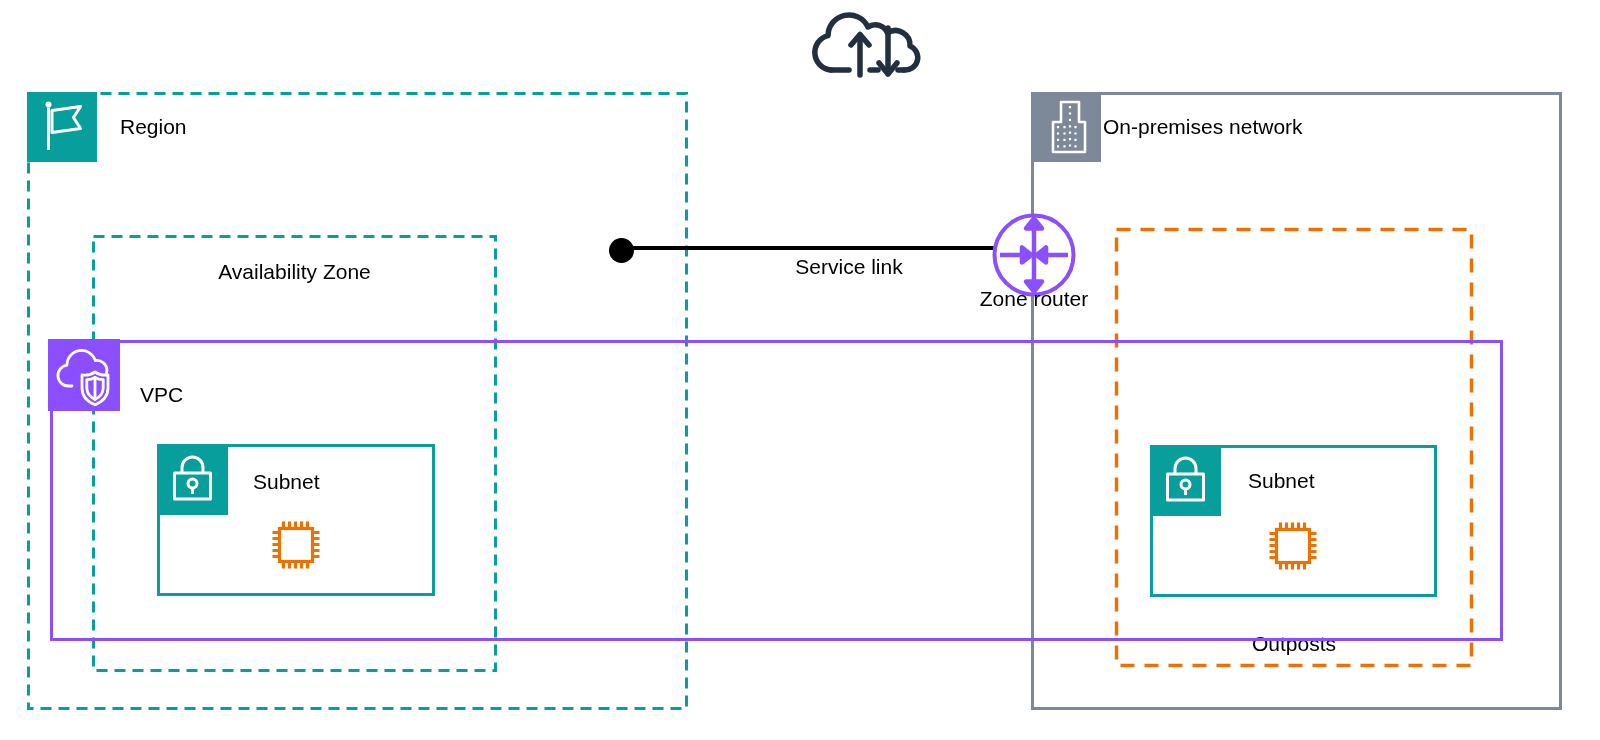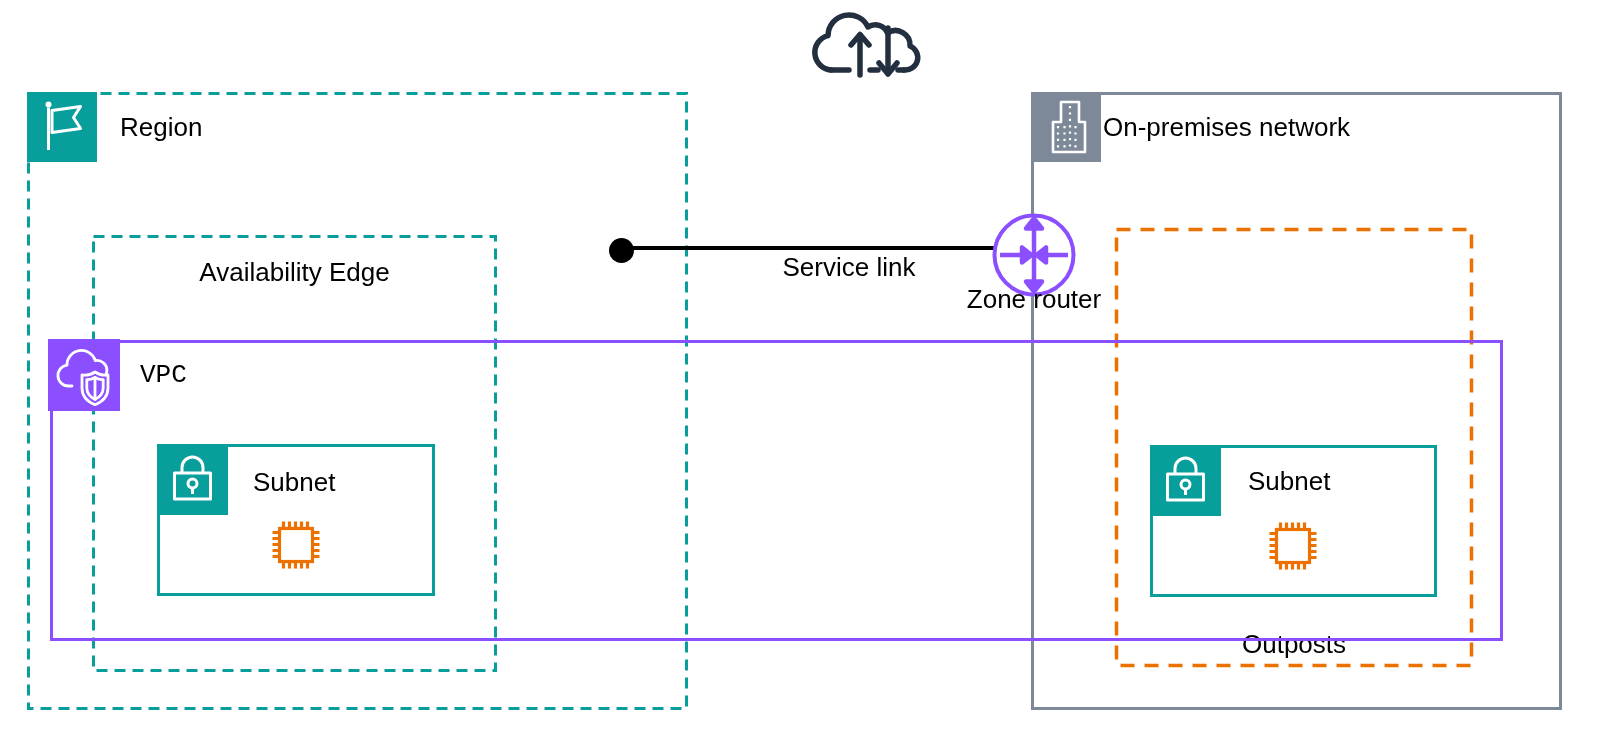--- a/index.html
+++ b/index.html
@@ -14,21 +14,21 @@
   .vpc-box     { border:3px solid #8C4FFF; z-index:2; }
   .onprem-box  { border:3px solid #7D8998; z-index:1; }
   .subnet-box  { border:3px solid #089E9B; z-index:3; }
 
   .dashed-box  { z-index:1; }
 
   .icon-sq { position:absolute; z-index:4; display:block; }
   .glyph   { position:absolute; z-index:4; display:block; }
 
   .label {
-    position:absolute; z-index:6; font-size:26px; line-height:30px;
+    position:absolute; z-index:6; font-size:21px; line-height:30px;
     white-space:nowrap;
   }
   .label-center { text-align:center; }
 
   .link-line { position:absolute; left:633px; top:246px; width:362px; height:4px; background:#000; z-index:5; }
   .link-dot  { position:absolute; left:609px; top:238px; width:25px; height:25px; border-radius:50%; background:#000; z-index:5; }
   .router-svg { position:absolute; left:991px; top:212px; z-index:5; }
 </style>
 </head>
 <body>
@@ -51,21 +51,21 @@
   <div class="box dashed-box" style="left:27px; top:92px; width:661px; height:618px;">
     <svg class="border" width="661" height="618">
       <rect x="1.5" y="1.5" width="658" height="615" fill="none" stroke="#089E9B" stroke-width="3" stroke-dasharray="11 7"></rect>
     </svg>
   </div>
 
   <div class="box dashed-box" style="left:92px; top:235px; width:405px; height:437px;">
     <svg class="border" width="405" height="437">
       <rect x="1.5" y="1.5" width="402" height="434" fill="none" stroke="#089E9B" stroke-width="3" stroke-dasharray="11 7"></rect>
     </svg>
-    <div class="label label-center" style="left:0; top:22px; width:100%;">Availability Edge</div>
+    <div class="label label-center" style="left:0; top:22px; width:100%;">Availability Zone</div>
   </div>
 
   <div class="box onprem-box" style="left:1031px; top:92px; width:531px; height:618px;"></div>
 
   <div class="box dashed-box" style="left:1115px; top:228px; width:358px; height:439px;">
     <svg class="border" width="358" height="439">
       <rect x="1.5" y="1.5" width="355" height="436" fill="none" stroke="#ED7100" stroke-width="3.5" stroke-dasharray="14 10"></rect>
     </svg>
     <div class="label label-center" style="left:0; bottom:8px; width:100%;">Outposts</div>
   </div>
@@ -159,21 +159,21 @@
       <path d="M43 79.5 L35 69.5 H51 Z"></path>
       <path d="M9 43 H33" fill="none"></path>
       <path d="M40.5 43 L31 35.5 V50.5 Z"></path>
       <path d="M77 43 H53"></path>
       <path d="M45.5 43 L55 35.5 V50.5 Z"></path>
     </g>
   </svg>
 
   <div class="label" style="left:120px; top:112px;">Region</div>
 
-  <div class="label" style="left:140px; top:360px;font-family:Liberation Mono, monospace;">VPC</div>
+  <div class="label" style="left:140px; top:380px;">VPC</div>
 
   <div class="label" style="left:253px; top:467px;">Subnet</div>
 
   <div class="label" style="left:1248px; top:466px;">Subnet</div>
 
   <div class="label label-center" style="left:699px; top:252px; width:300px;">Service link</div>
 
   <div class="label" style="left:1103px; top:112px;">On-premises network</div>
 
   <div class="label label-center" style="left:884px; top:284px; width:300px;">Zone router</div>

